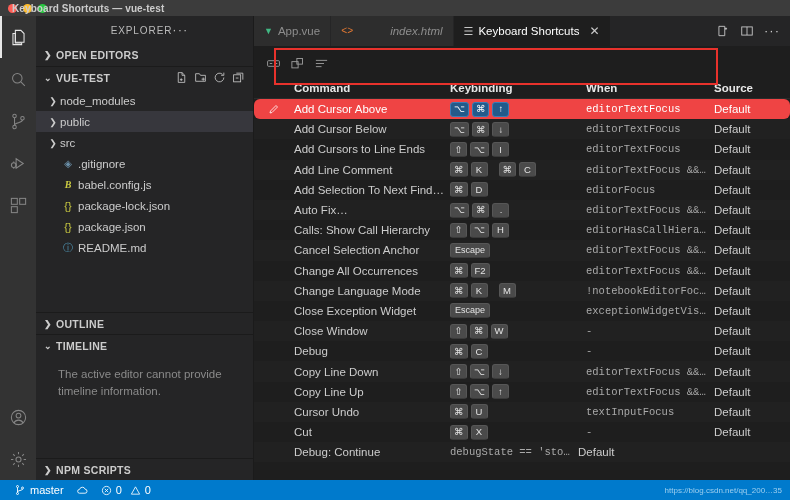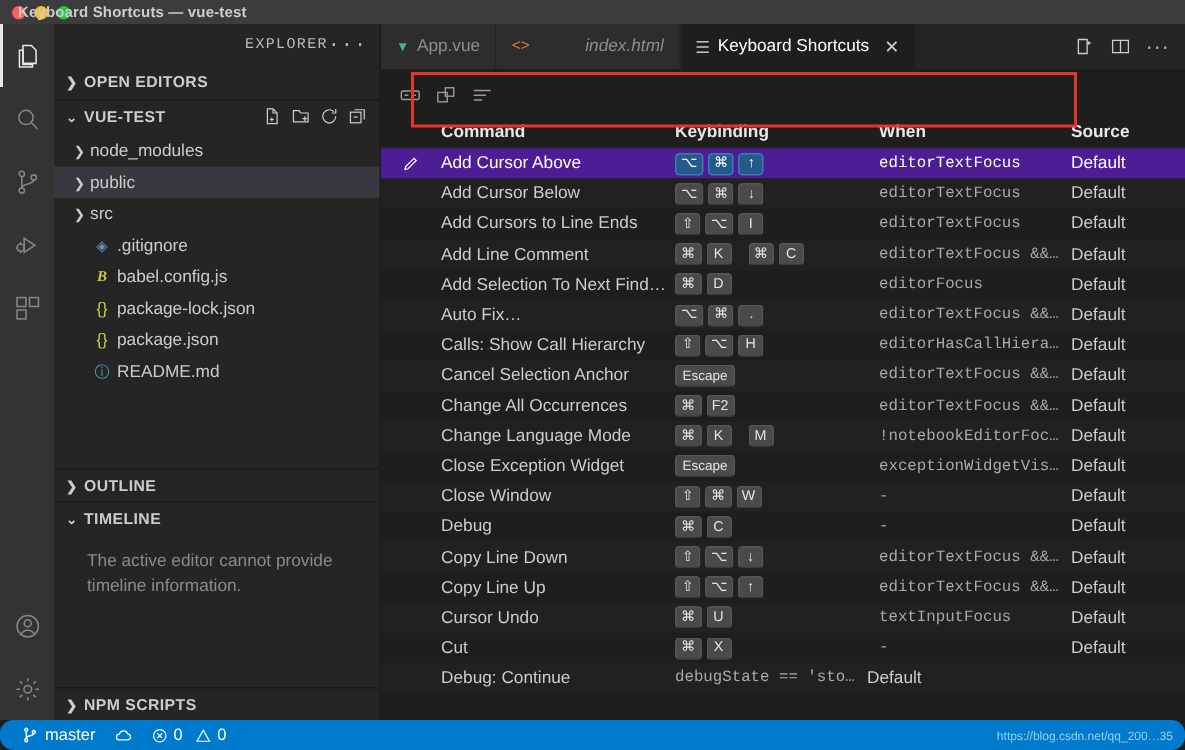--- a/index.html
+++ b/index.html
@@ -50,22 +50,21 @@
   
   .sidebar {
     width: 218px; flex: 0 0 218px; background: #252526;
     display: flex; flex-direction: column; min-height: 0;
     border-right: 1px solid #1b1b1b;
   }
   .sb-title {
     height: 28px; display: flex; align-items: center;
     padding: 0 8px 0 18px;
     font-size: 10px; color: #bbbbbb; letter-spacing: .9px; text-transform: uppercase;
-    justify-content: flex-end;
-    font-family: Liberation Mono, monospace;
+    justify-content: center;
   }
   .sb-dots { color: #bbbbbb; font-size: 13px; letter-spacing: 1px; line-height: 8px; }
   .section-head {
     height: 22px; display: flex; align-items: center;
     font-size: 10.5px; font-weight: bold; color: #cccccc;
     letter-spacing: .3px;
     padding-left: 4px;
     border-top: 1px solid #1b1b1b;
   }
   .section-head.first { border-top: none; }
@@ -132,21 +131,21 @@
   .kb-thead {
     display: flex; height: 22px; align-items: center;
     font-size: 11.5px; font-weight: bold; color: #e7e7e7;
     border-bottom: 1px solid #2b2b2b;
   }
   .kb-row {
     display: flex; height: 20.2px; align-items: center;
     font-size: 11.5px; color: #cccccc;
   }
   .kb-row.alt { background: #212121; }
-  .kb-row.selected { background: #4c1d95; color: #ffffff; }
+  .kb-row.selected { background: #ef4444; color: #ffffff; border-radius: 6px; }
   .c-pen { width: 40px; flex: 0 0 40px; text-align: center; color: #ffffff; }
   .c-cmd { width: 156px; flex: 0 0 156px; padding-right: 0; overflow: hidden; white-space: nowrap; }
   .c-key { width: 136px; flex: 0 0 136px; display: flex; align-items: center; gap: 3px; }
   .c-when {
     width: 128px; flex: 0 0 128px;
     font-family: "Liberation Mono", monospace; font-size: 10.5px; color: #a9a9a9;
     white-space: nowrap; overflow: hidden;
   }
   .kb-row.selected .c-when { color: #ffffff; }
   .c-src { flex: 1 1 auto; }
@@ -158,21 +157,21 @@
     line-height: 1; white-space: nowrap;
   }
   .chip.wide { padding: 0 4px; font-size: 9px; }
   .kb-row.selected .chip { background: #235a8a; border-color: #3a7cb5; color: #ffffff; }
   .chip-gap { width: 5px; flex: 0 0 5px; }
 
   
   .statusbar {
     height: 20px; flex: 0 0 20px; background: #007acc;
     display: flex; align-items: center; color: #ffffff; font-size: 11px;
-    padding: 0 8px; gap: 0; border-radius: 9px;
+    padding: 0 8px; gap: 0;
   }
   .sb-item { display: flex; align-items: center; gap: 4px; padding: 0 6px; height: 20px; }
   .sb-spacer { flex: 1 1 auto; }
   .watermark { font-size: 8px; color: #b8ddf5; opacity: .85; display: flex; align-items: center; gap: 2px; }
   svg { display: block; }
 </style>
 </head>
 <body>
 
 <div id="app">

